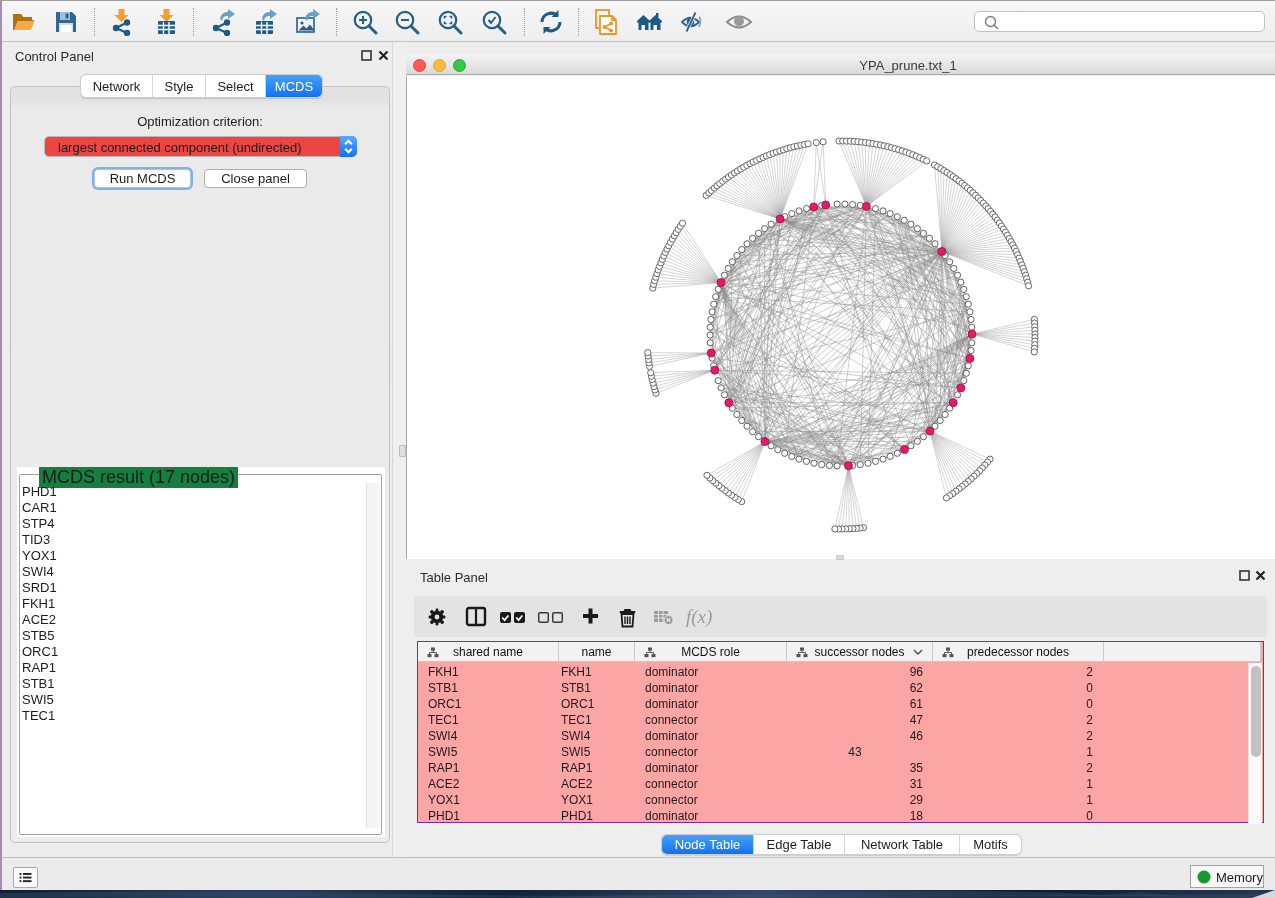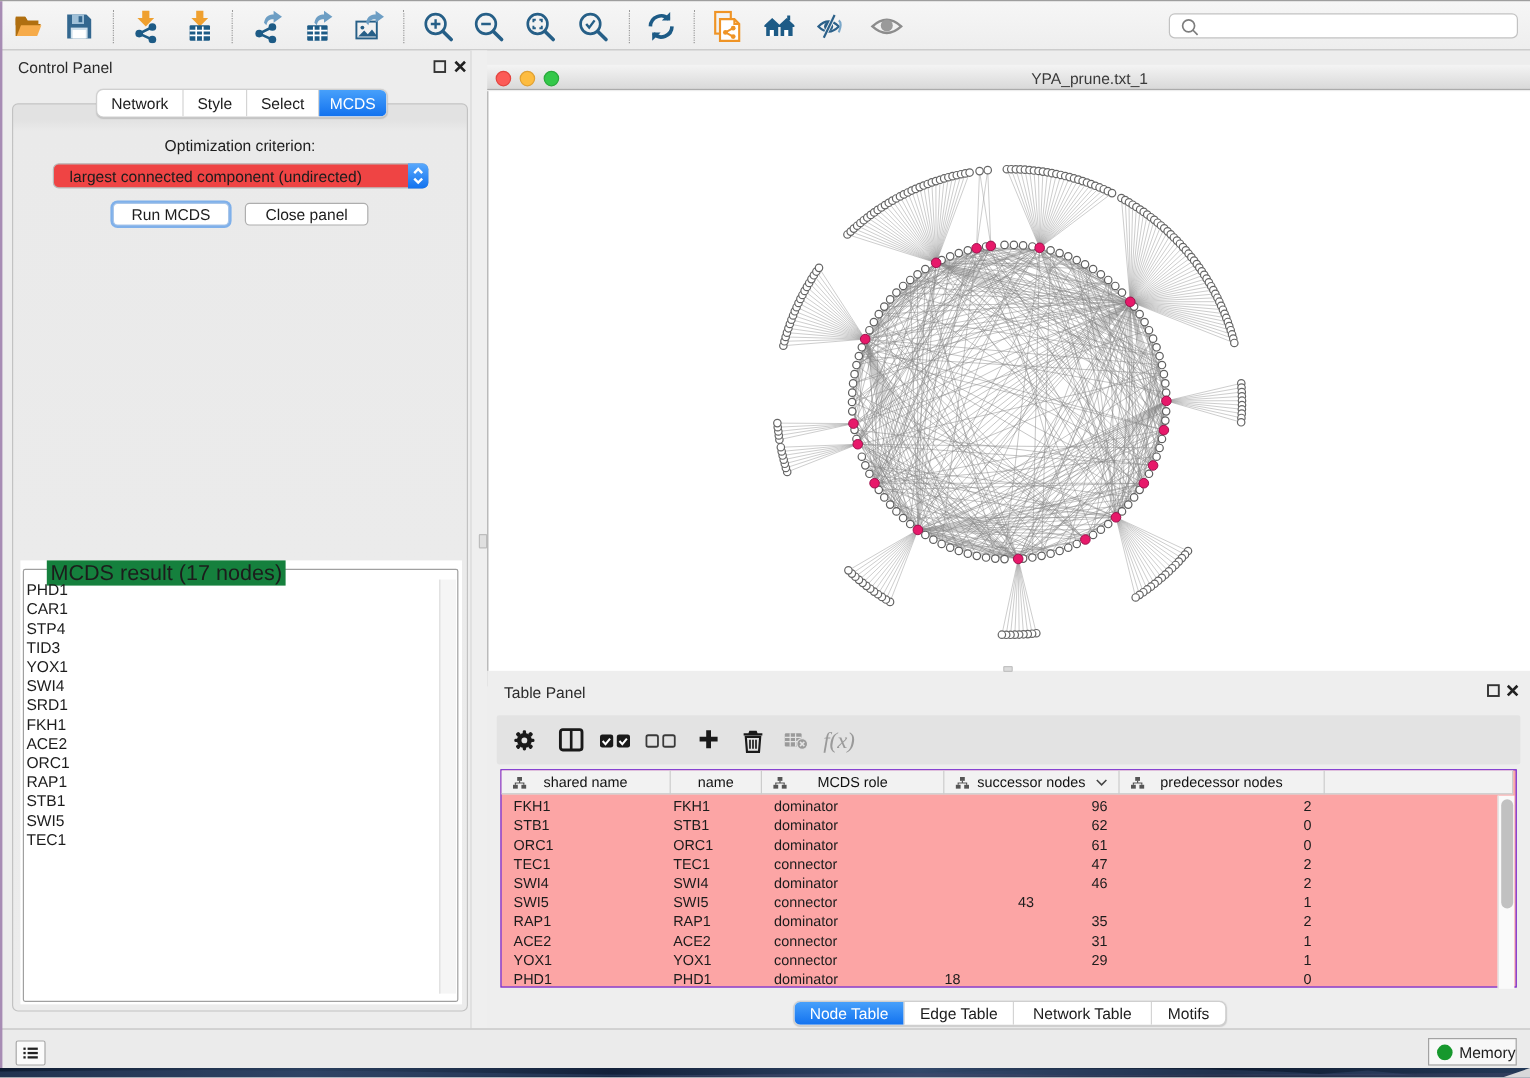--- a/index.html
+++ b/index.html
@@ -213,20 +213,21 @@
     <div id="mlist">
         <div>PHD1</div>
         <div>CAR1</div>
         <div>STP4</div>
         <div>TID3</div>
         <div>YOX1</div>
         <div>SWI4</div>
         <div>SRD1</div>
         <div>FKH1</div>
         <div>ACE2</div>
+        <div>STB5</div>
         <div>ORC1</div>
         <div>RAP1</div>
         <div>STB1</div>
         <div>SWI5</div>
         <div>TEC1</div>
       </div>
     <div id="lscroll"></div>
   </div>
 
   <div id="vsplit"></div>
@@ -1288,21 +1289,21 @@
           <div class="trow" style="left:369px;top:134px;width:136px;text-align:right">31</div>
           <div class="trow" style="left:515px;top:134px;width:160px;text-align:right">1</div>
           <div class="trow" style="left:10px;top:150px">YOX1</div>
           <div class="trow" style="left:143px;top:150px">YOX1</div>
           <div class="trow" style="left:227px;top:150px">connector</div>
           <div class="trow" style="left:369px;top:150px;width:136px;text-align:right">29</div>
           <div class="trow" style="left:515px;top:150px;width:160px;text-align:right">1</div>
           <div class="trow" style="left:10px;top:166px">PHD1</div>
           <div class="trow" style="left:143px;top:166px">PHD1</div>
           <div class="trow" style="left:227px;top:166px">dominator</div>
-          <div class="trow" style="left:369px;top:166px;width:136px;">18</div>
+          <div class="trow" style="left:369px;top:166px;width:136px;text-align:right">18</div>
           <div class="trow" style="left:515px;top:166px;width:160px;text-align:right">0</div>
         </div>
       <div id="tscroll">
           <div id="tthumb"></div>
         </div>
     </div>
     <div id="btabs">
       <div class="tab sel" style="width:92px">Node Table</div>
       <div class="tab" style="width:91px">Edge Table</div>
       <div class="tab" style="width:115px">Network Table</div>

